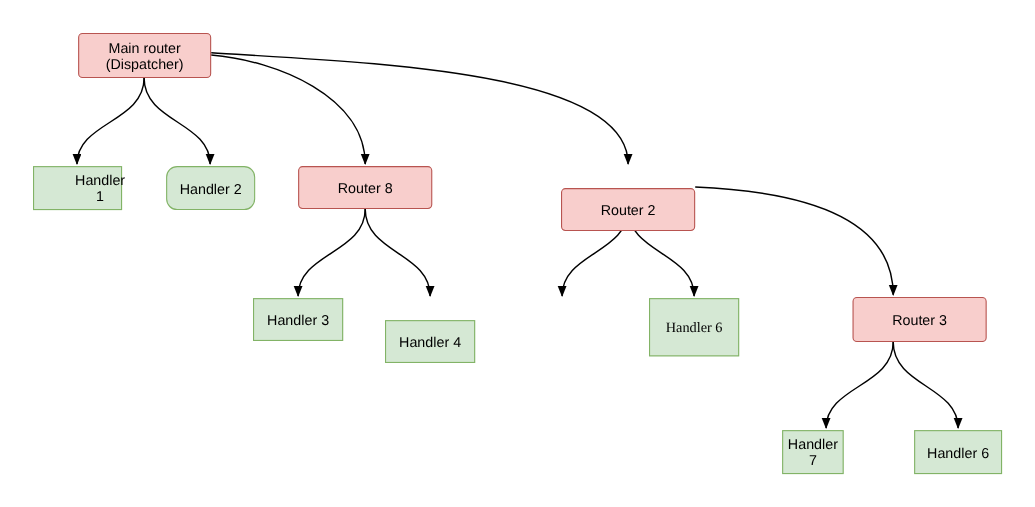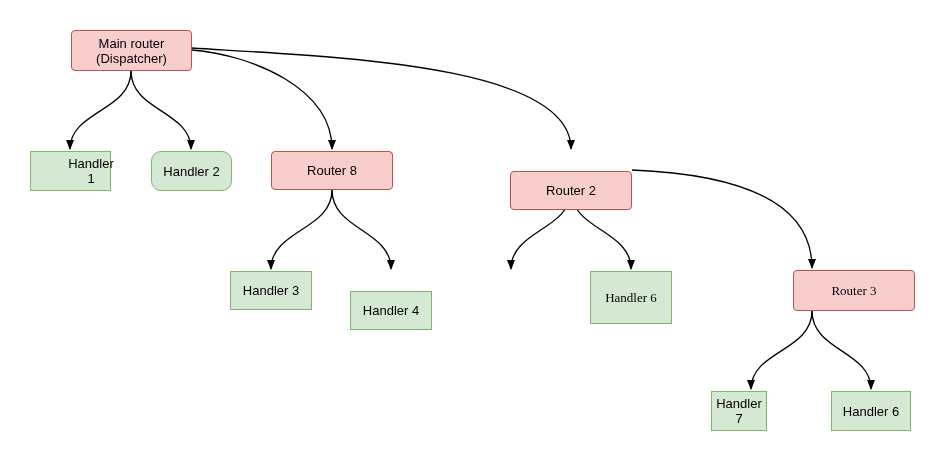--- a/index.html
+++ b/index.html
@@ -48,21 +48,21 @@
   
   #n-main { left: 71px;  top: 30px;  width: 121px; height: 41px; }
   #n-h1   { left: 30px;  top: 151px; width: 81px;  height: 40px; padding-left: 41px; }
   #n-h2   { left: 151px; top: 151px; width: 81px;  height: 40px; border-radius: 10px; }
   #n-r1   { left: 271px; top: 151px; width: 122px; height: 39px; }
   #n-r2   { left: 510px; top: 151px; width: 122px; height: 39px; margin-top: 20px; }
   #n-h3   { left: 230px; top: 271px; width: 82px;  height: 39px; }
   #n-h4   { left: 350px; top: 271px; width: 82px;  height: 39px; margin-top: 20px; }
   #n-h5   { left: 470px; top: 271px; width: 82px;  height: 39px; }
   #n-h6   { left: 590px; top: 271px; width: 82px;  height: 53px; font-family: Liberation Serif, serif; }
-  #n-r3   { left: 793px; top: 270px; width: 122px; height: 41px; font-family: Liberation Serif, serif; }
+  #n-r3   { left: 775px; top: 270px; width: 122px; height: 41px; }
   #n-h7   { left: 711px; top: 391px; width: 56px;  height: 40px; }
   #n-h8   { left: 831px; top: 391px; width: 80px;  height: 40px; }
 </style>
 </head>
 <body>
 
 <div class="canvas">
 
   <svg class="edges" width="941" height="461" viewBox="0 0 941 461" xmlns="http://www.w3.org/2000/svg">
     <defs>

